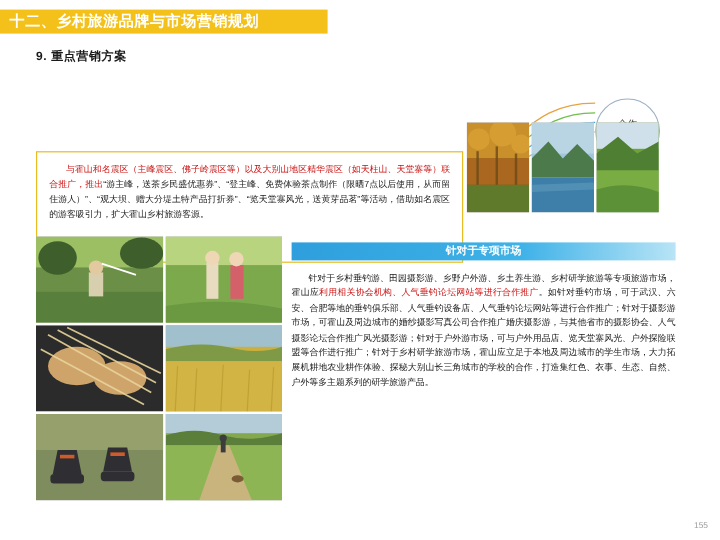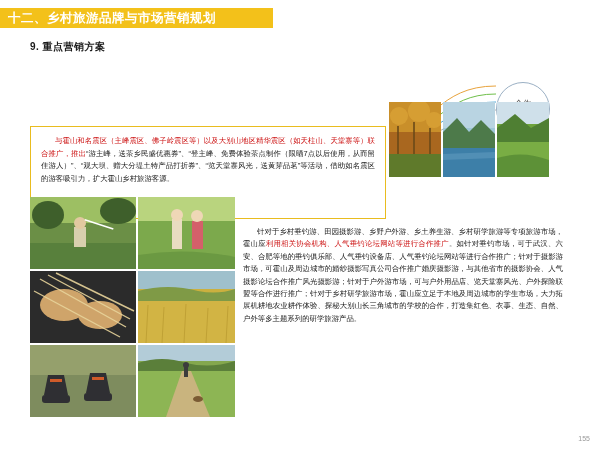--- a/index.html
+++ b/index.html
@@ -315,20 +315,21 @@
       <rect y="26" width="97" height="46" fill="#8db554"></rect>
       <path d="M44 26 L53 26 L72 72 L28 72 Z" fill="#c9b47e"></path>
       <g fill="#3c3c3c">
           <rect x="46" y="22" width="4" height="10"></rect>
           <circle cx="48" cy="20" r="3"></circle>
         </g>
       <ellipse cx="60" cy="54" rx="5" ry="3" fill="#7a5b33"></ellipse>
     </svg>
   </div>
 
+  <div class="band" id="band-special">针对于专项市场</div>
 
   <div class="body-text">
     <p><span>针对于乡村垂钓游、田园摄影游、乡野户外游、乡土养生游、乡村研学旅游等专项旅游市场，霍山应</span><span class="red">利用相关协会机构、人气垂钓论坛网站等进行合作推广</span><span>。如针对垂钓市场，可于武汉、六安、合肥等地的垂钓俱乐部、人气垂钓设备店、人气垂钓论坛网站等进行合作推广；针对于摄影游市场，可霍山及周边城市的婚纱摄影写真公司合作推广婚庆摄影游，与其他省市的摄影协会、人气摄影论坛合作推广风光摄影游；针对于户外游市场，可与户外用品店、览天堂寨风光、户外探险联盟等合作进行推广；针对于乡村研学旅游市场，霍山应立足于本地及周边城市的学生市场，大力拓展机耕地农业耕作体验、探秘大别山长三角城市的学校的合作，打造集红色、衣事、生态、自然、户外等多主题系列的研学旅游产品。</span></p>
   </div>
 
   <div class="page-num">155</div>
 
 </div>
 
 </body></html>

